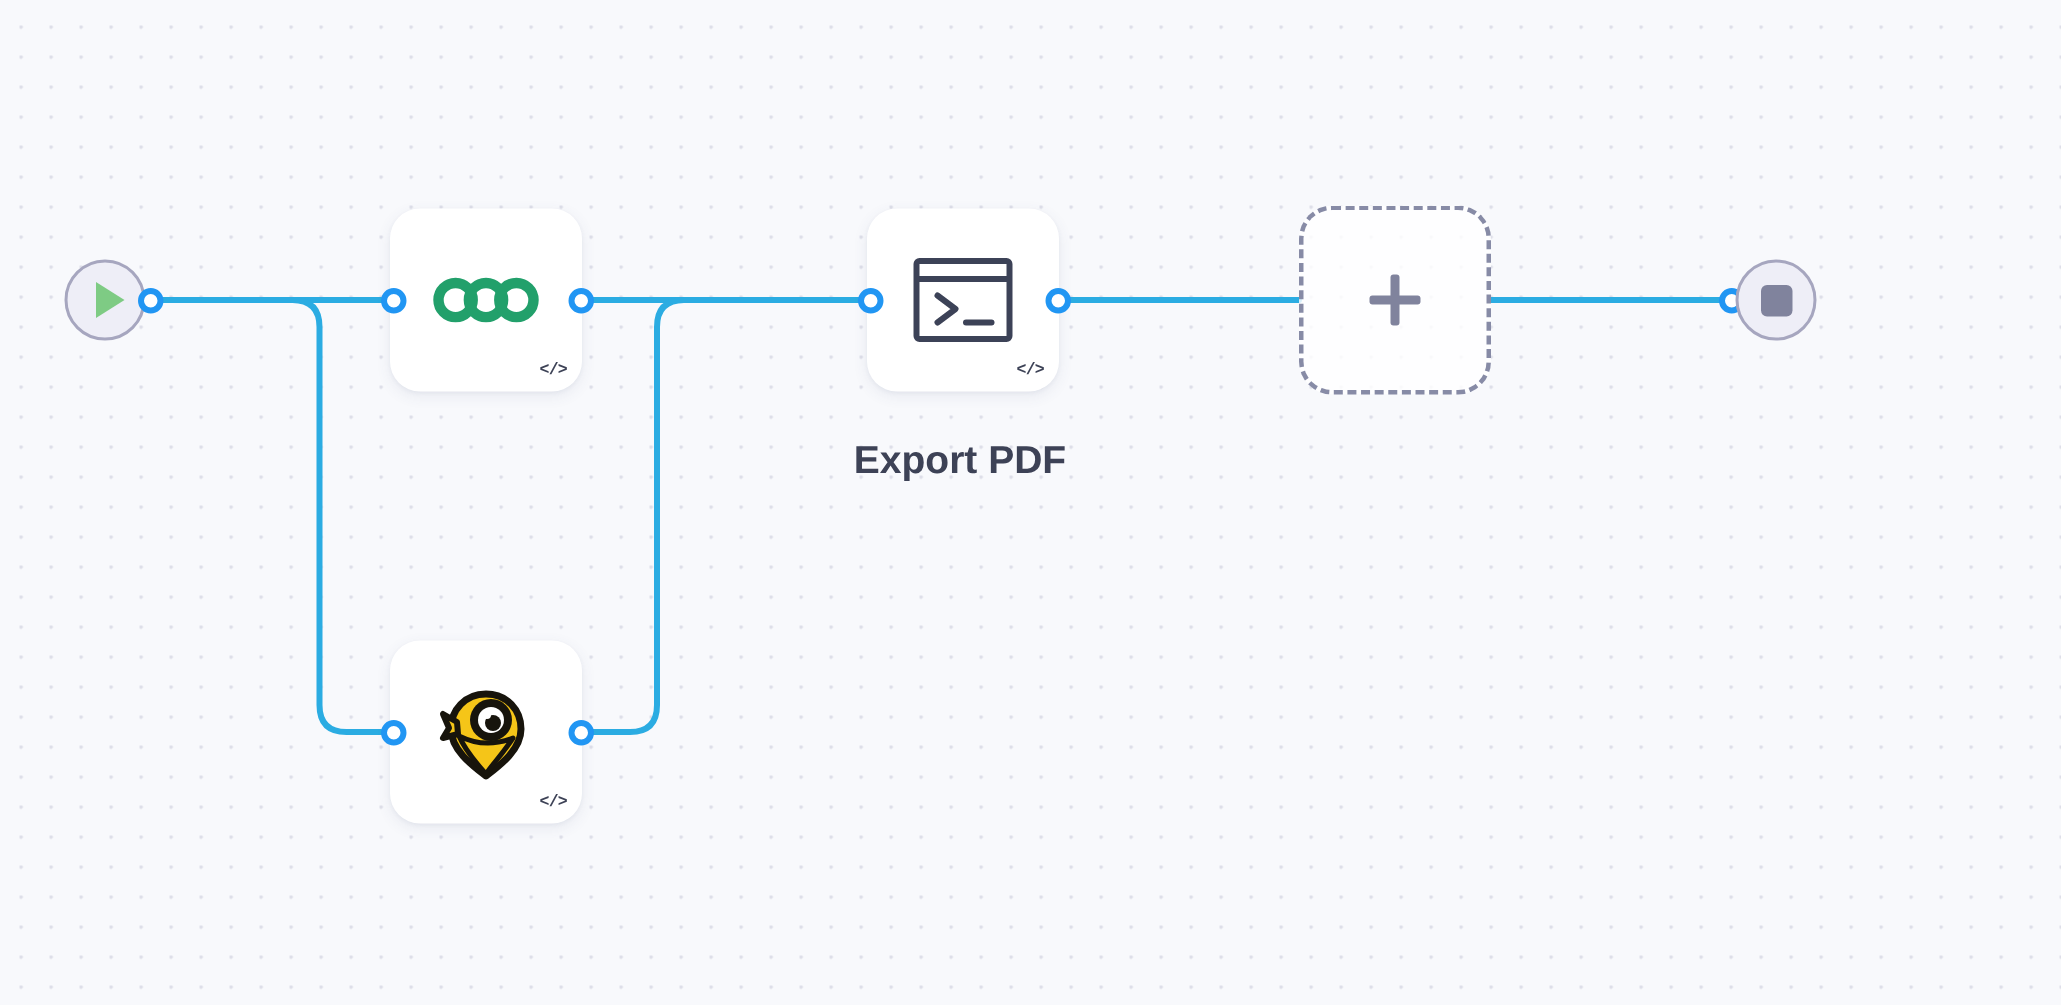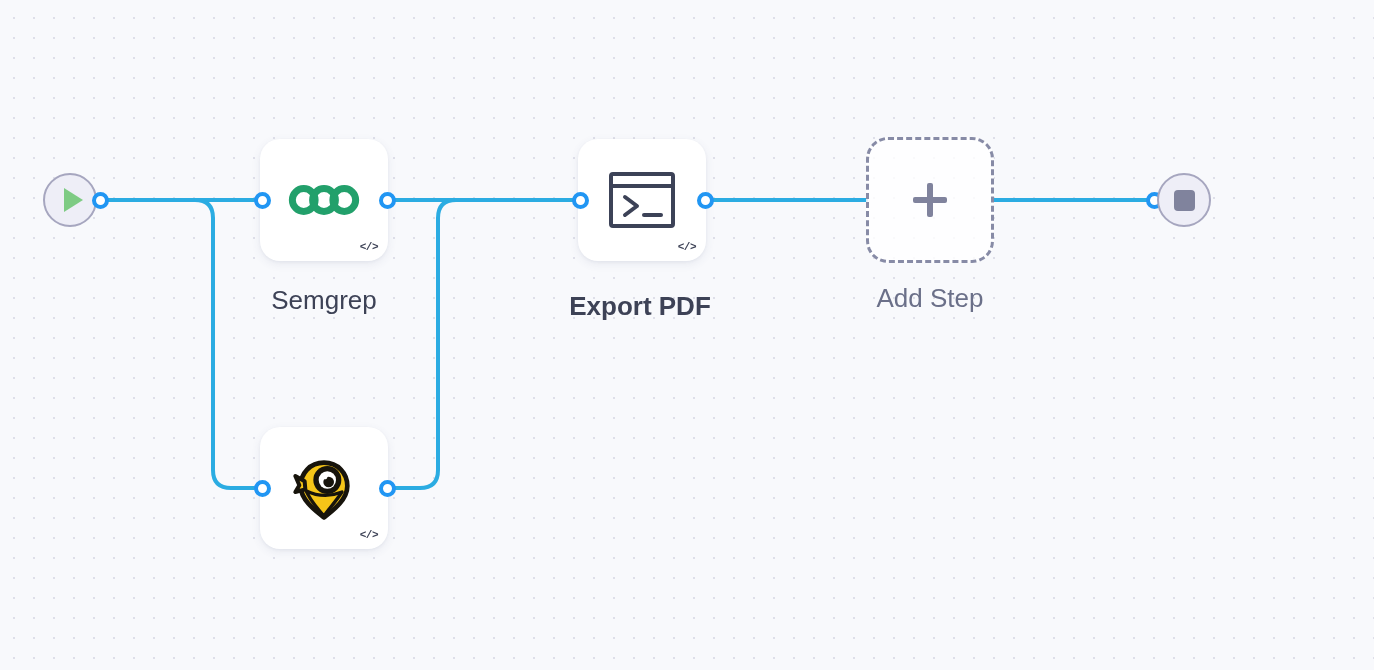--- a/index.html
+++ b/index.html
@@ -182,21 +182,20 @@
   <div class="node" id="node-semgrep">
     <svg class="logo-wrap" viewBox="0 0 120 48">
       <circle cx="28" cy="24" r="18" fill="none" stroke="#22a06b" stroke-width="11"></circle>
       <circle cx="60" cy="24" r="18" fill="none" stroke="#22a06b" stroke-width="11"></circle>
       <circle cx="92" cy="24" r="18" fill="none" stroke="#22a06b" stroke-width="11"></circle>
     </svg>
     <span class="code-badge">&lt;/&gt;</span>
   </div>
   <div class="port" style="left:254px; top:192px;"></div>
   <div class="port" style="left:379px; top:192px;"></div>
-  <div class="node-label" id="label-semgrep">Semgrep</div>
 
   <div class="node" id="node-bandit">
     <svg class="logo-wrap" viewBox="0 0 90 96">
 
       <path d="M45 10 C66 10 80 26 80 45 C80 66 58 82 45 92 C32 82 10 66 10 45 C10 26 24 10 45 10 Z" fill="#f5c518" stroke="#17140c" stroke-width="7" stroke-linejoin="round"></path>
 
       <path d="M16 38 L2 30 L8 44 L2 54 L17 50 Z" fill="#f5c518" stroke="#17140c" stroke-width="6" stroke-linejoin="round"></path>
 
       <path d="M18 52 C34 60 52 62 72 54 C60 72 50 82 45 90 C36 80 24 66 18 52 Z" fill="#f5c518" stroke="#17140c" stroke-width="5" stroke-linejoin="round"></path>
 
@@ -219,20 +218,19 @@
     </svg>
     <span class="code-badge">&lt;/&gt;</span>
   </div>
   <div class="port" style="left:572px; top:192px;"></div>
   <div class="port" style="left:697px; top:192px;"></div>
   <div class="node-label" id="label-exportpdf">Export PDF</div>
 
   <div id="node-add">
     <div class="plus-glyph"></div>
   </div>
-  <div class="node-label" id="label-add">Add Step</div>
 
   <div class="port" style="left:1146px; top:192px;"></div>
   <div class="terminal" id="end-node">
     <div class="stop-glyph"></div>
   </div>
 
 </div>
 
 </body></html>

